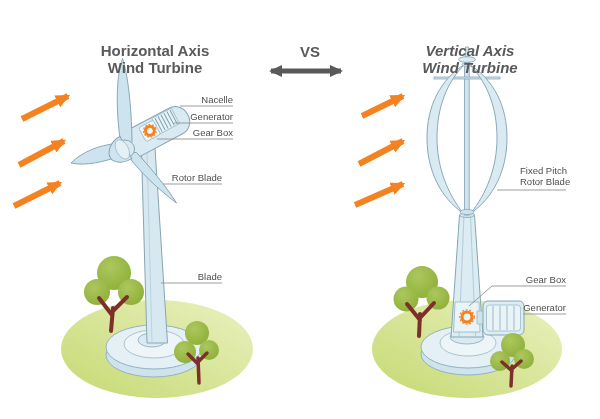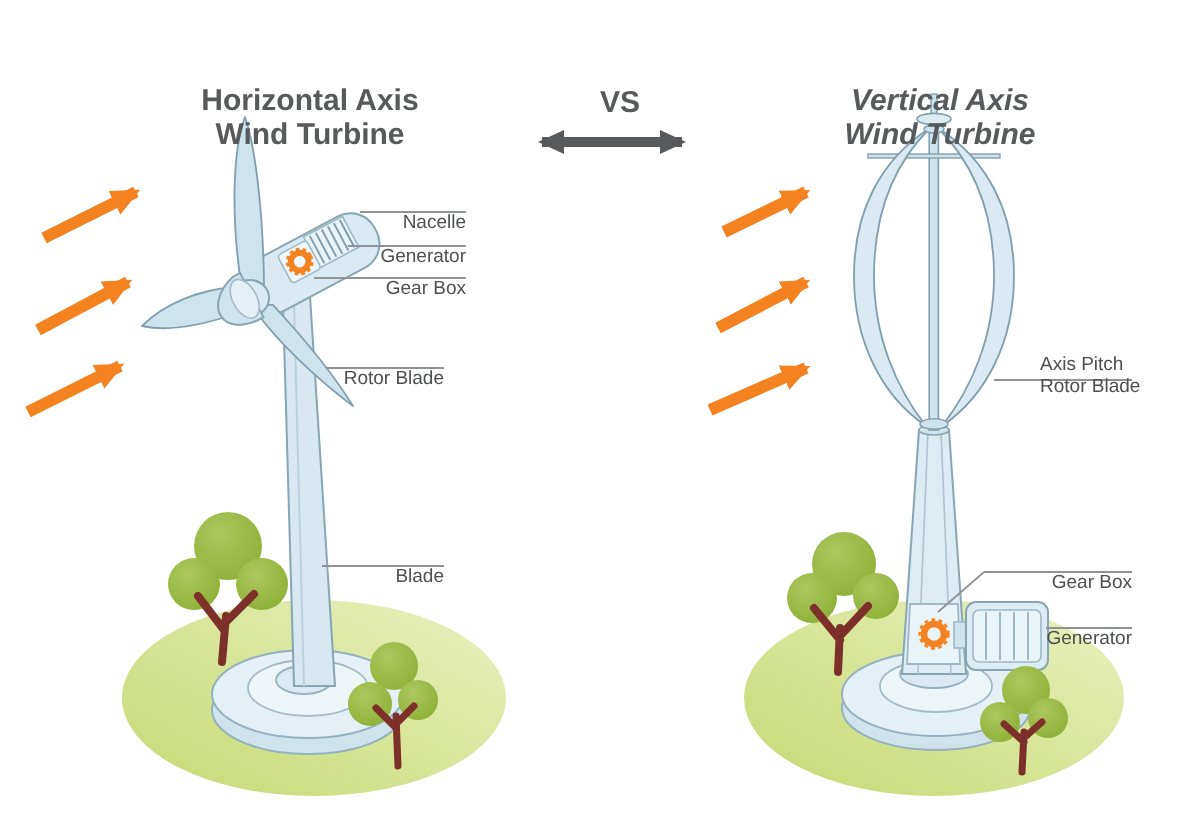--- a/index.html
+++ b/index.html
@@ -2,21 +2,21 @@
 <html><head>
 <meta charset="utf-8">
 <style>
   html,body{margin:0;padding:0;background:#fff;}
   #stage{position:relative;width:600px;height:419px;background:#ffffff;overflow:hidden;
          font-family:"Liberation Sans", sans-serif;}
   svg{position:absolute;left:0;top:0;}
   .title{position:absolute;font-size:15px;font-weight:bold;color:#58595b;
          text-align:center;line-height:17px;margin-top:34px;}
   .vs{position:absolute;font-size:15px;font-weight:bold;color:#58595b;text-align:center;}
-  .lbl{position:absolute;font-size:9.5px;color:#4d4e50;line-height:11px;margin-top:12px;}
+  .lbl{position:absolute;font-size:9.5px;color:#4d4e50;line-height:11px;}
   .r{text-align:right;}
 </style>
 </head>
 <body>
 
 <div id="stage">
 
 <svg width="600" height="419" viewBox="0 0 600 419">
   <defs>
     <linearGradient id="groundGrad" x1="0" y1="1" x2="1" y2="0">
@@ -191,19 +191,19 @@
 
 <div class="vs" style="left:290px;top:43px;width:40px;">VS</div>
 
 <div class="lbl r" style="left:133px;top:94px;width:100px;">Nacelle</div>
 <div class="lbl r" style="left:133px;top:111px;width:100px;">Generator</div>
 <div class="lbl r" style="left:133px;top:127px;width:100px;">Gear Box</div>
 <div class="lbl r" style="left:122px;top:172px;width:100px;">Rotor Blade</div>
 <div class="lbl r" style="left:122px;top:271px;width:100px;">Blade</div>
 
 <div class="lbl" style="left:520px;top:165px;width:60px;">
-  <div>Axis Pitch</div>
+  <div>Fixed Pitch</div>
   <div>Rotor Blade</div>
 </div>
 <div class="lbl r" style="left:466px;top:274px;width:100px;">Gear Box</div>
 <div class="lbl r" style="left:466px;top:302px;width:100px;">Generator</div>
 
 </div>
 
 </body></html>

